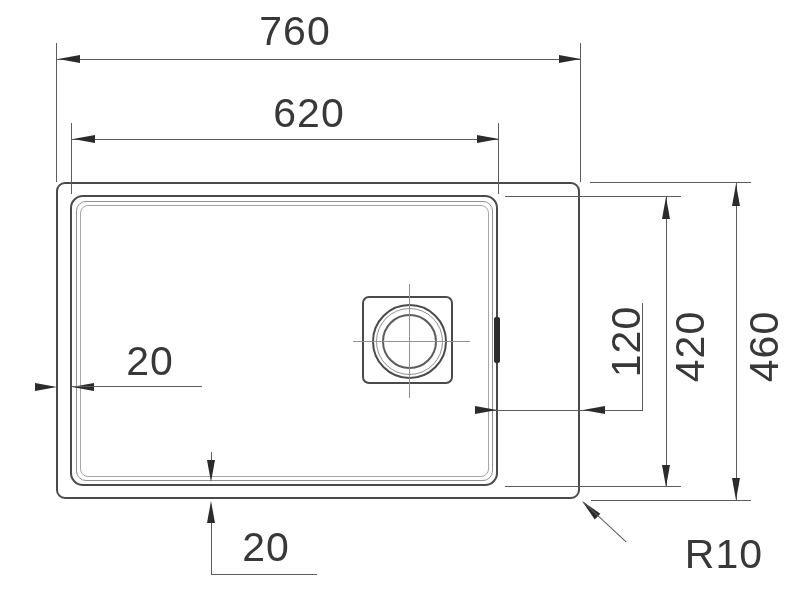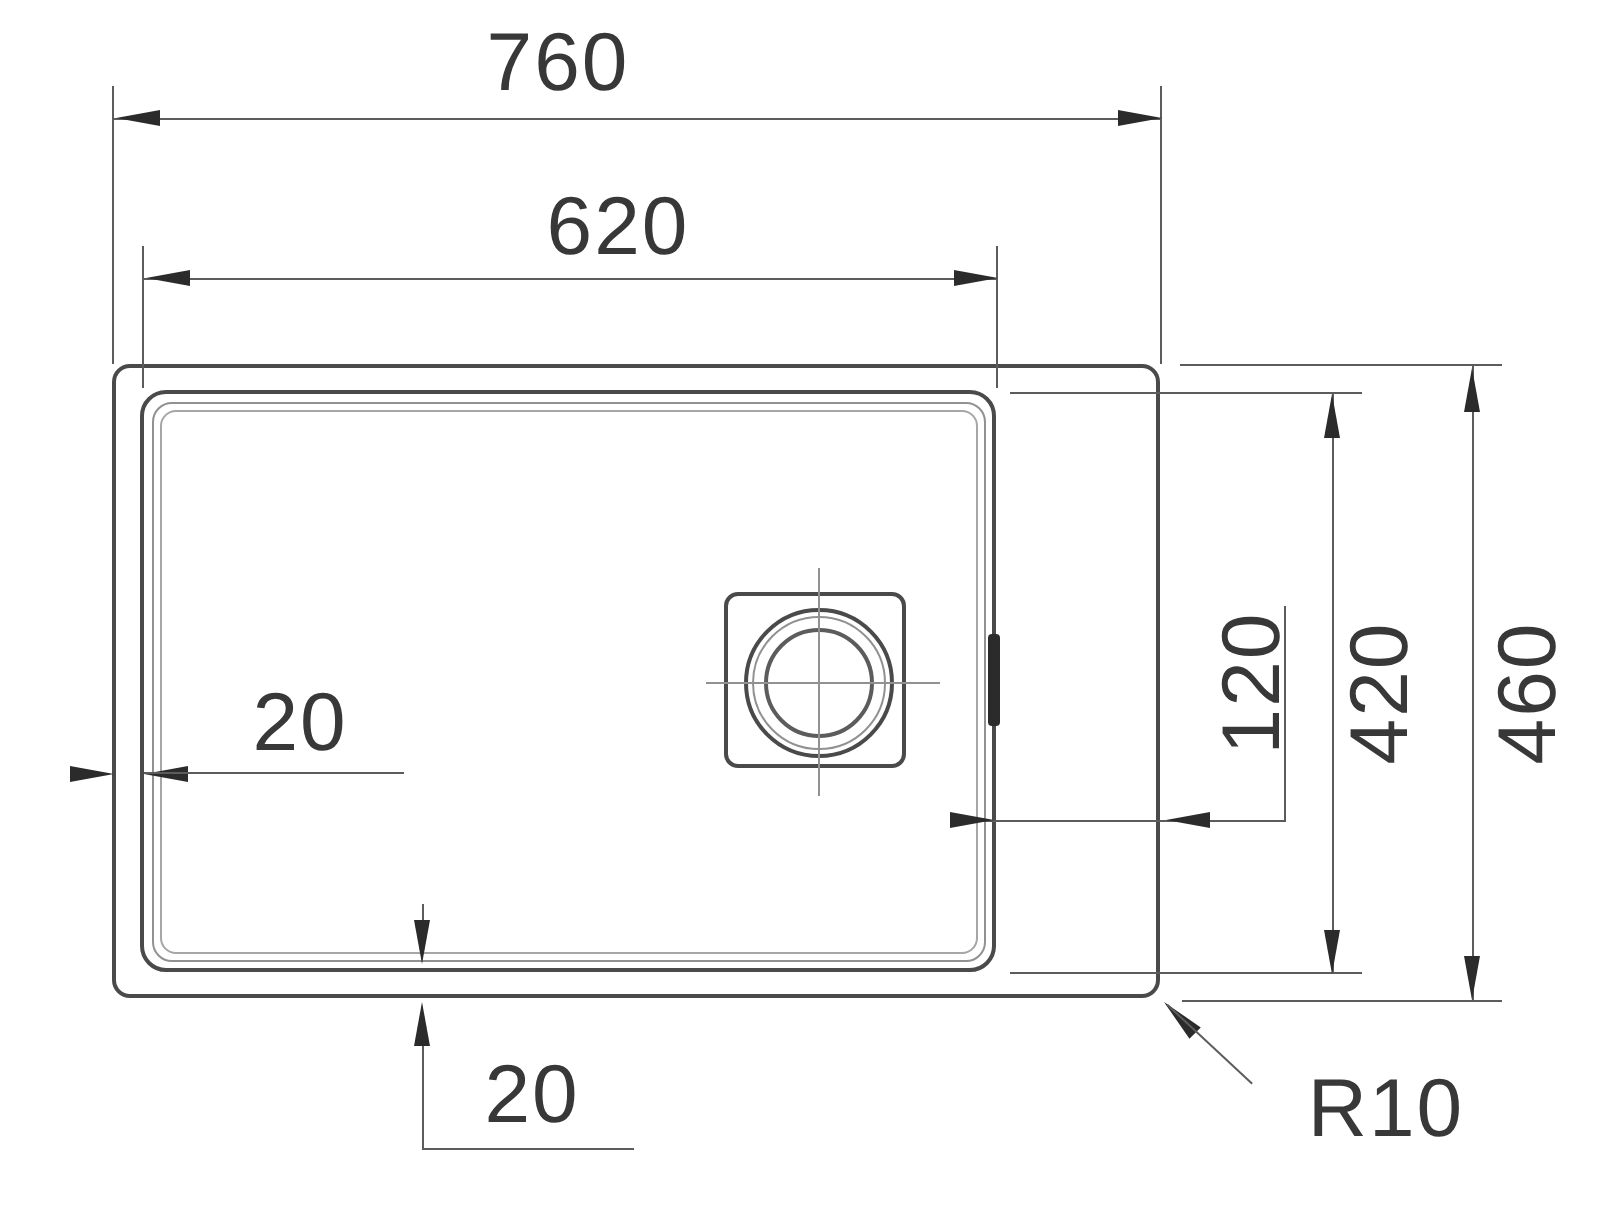--- a/index.html
+++ b/index.html
@@ -44,21 +44,21 @@
   <div class="circle" style="left:382px;top:314px;width:55px;height:55px;border:2px solid var(--dim,#5c5c5c);"></div>
   <div class="vl" style="left:409px;top:284px;height:114px;background:var(--light1,#919191);"></div>
   <div class="hl" style="left:353px;top:341px;width:117px;background:var(--light1,#919191);"></div>
 
   <div>
     <div class="vl" style="left:56px;top:43px;height:139px;"></div>
     <div class="vl" style="left:580px;top:43px;height:139px;"></div>
     <div class="hl" style="left:57px;top:59px;width:524px;"></div>
     <div class="ar ar-l" style="left:58px;top:55px;"></div>
     <div class="ar ar-r" style="left:559px;top:55px;"></div>
-    <div class="lbl" style="left:219px;top:11px;width:120px;text-align:center;">760</div>
+    <div class="lbl" style="left:235px;top:11px;width:120px;text-align:center;">760</div>
   </div>
 
   <div>
     <div class="vl" style="left:71px;top:123px;height:71px;"></div>
     <div class="vl" style="left:498px;top:123px;height:71px;"></div>
     <div class="hl" style="left:72px;top:139px;width:427px;"></div>
     <div class="ar ar-l" style="left:73px;top:135px;"></div>
     <div class="ar ar-r" style="left:477px;top:135px;"></div>
     <div class="lbl" style="left:249px;top:93px;width:120px;">620</div>
   </div>
@@ -101,16 +101,16 @@
     <div class="ar ar-d" style="left:207px;top:460px;"></div>
     <div class="ar ar-u" style="left:207px;top:501px;"></div>
     <div class="vl" style="left:211px;top:523px;height:52px;"></div>
     <div class="hl" style="left:211px;top:574px;width:106px;"></div>
     <div class="lbl" style="left:226px;top:527px;width:80px;">20</div>
   </div>
 
   <div>
     <div class="ar ar-l" style="left:582px;top:497px;transform-origin:0 4px;transform:rotate(45deg);"></div>
     <div class="hl" style="left:584px;top:502px;width:58px;transform-origin:0 0;transform:rotate(43deg);"></div>
-    <div class="lbl" style="left:623px;top:534px;width:140px;text-align:center;">R10</div>
+    <div class="lbl" style="left:623px;top:534px;width:140px;text-align:right;">R10</div>
   </div>
 
 </div>
 
 </body></html>

